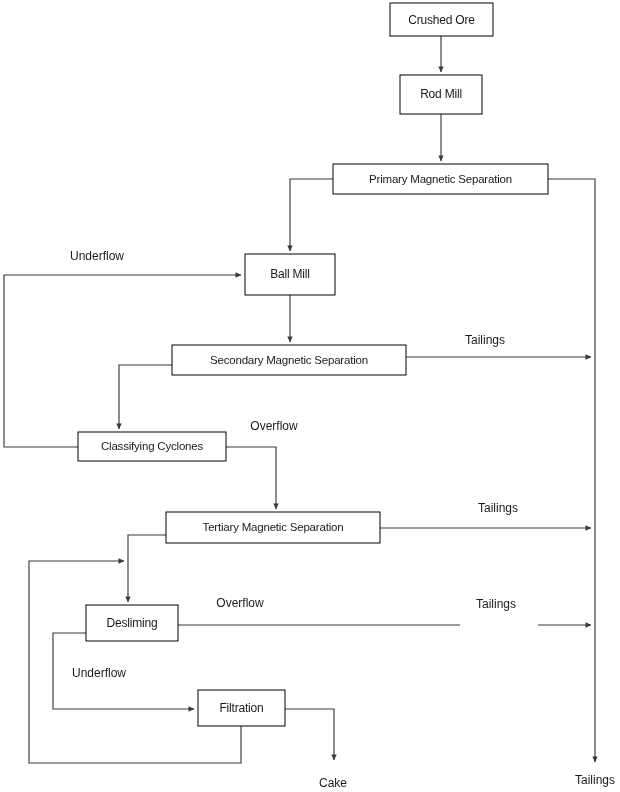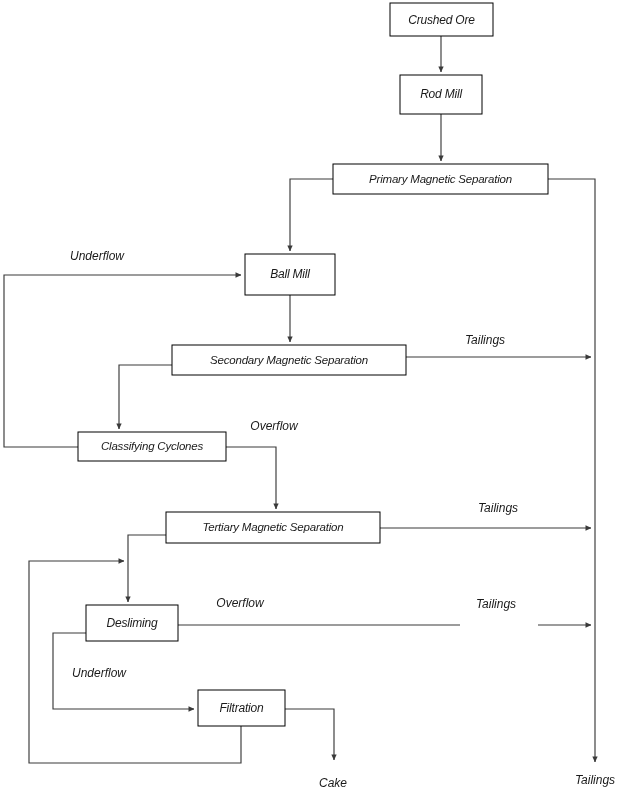--- a/index.html
+++ b/index.html
@@ -10,21 +10,20 @@
   body {
     width: 620px;
     height: 792px;
     font-family: "Liberation Sans", sans-serif;
     overflow: hidden;
   }
   #flowchart-root {
     position: relative;
     width: 620px;
     height: 792px;
-    font-style: italic;
   }
   svg#flow-svg {
     display: block;
     width: 620px;
     height: 792px;
   }
   .node-box {
     fill: #ffffff;
     stroke: #000000;
     stroke-width: 1;

